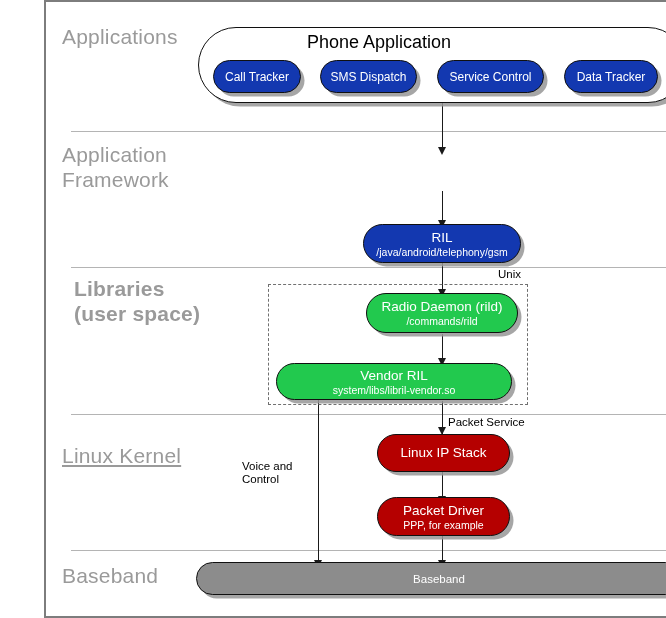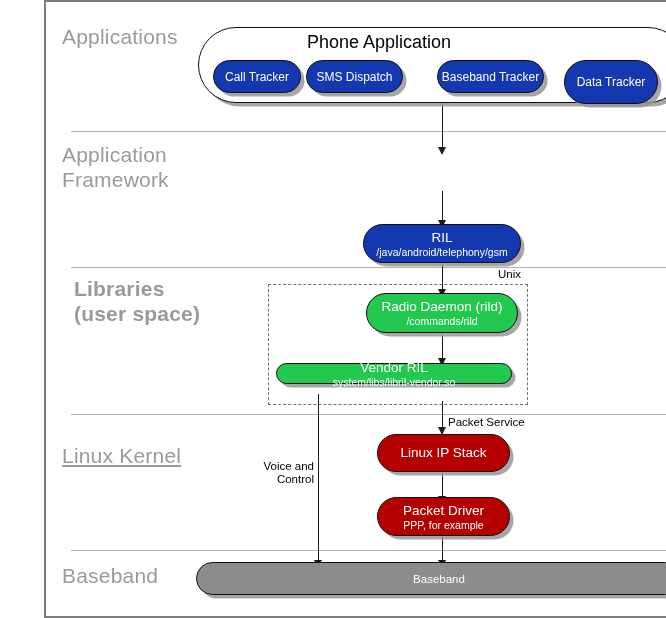--- a/index.html
+++ b/index.html
@@ -132,21 +132,21 @@
     border-left: 4.5px solid transparent;
     border-right: 4.5px solid transparent;
     border-top: 8px solid #1a1a1a;
     z-index: 4;
   }
   .edge-label {
     position: absolute;
     font-size: 11.5px;
     line-height: 13px;
     color: #000000;
-    text-align: right;
+    text-align: left;
     white-space: pre-line;
     z-index: 4;
   }
 </style>
 </head>
 <body>
 
 <div id="diagram">
 
   <div class="divider" style="top:129px;"></div>
@@ -189,43 +189,43 @@
   <div class="edge-label" style="left:402px; top:414px; text-align:left;">Packet Service</div>
   <div class="edge-label" style="left:196px; top:458px; width:72px;">Voice and
 Control</div>
 
   <div id="phone-app-container"></div>
   <div id="phone-app-title">Phone Application</div>
 
   <div class="node blue small" style="left:167px; top:58px; width:88px; height:33px;">
     <span class="title">Call Tracker</span>
   </div>
-  <div class="node blue small" style="left:260px; top:58px; width:97px; height:33px;">
+  <div class="node blue small" style="left:274px; top:58px; width:97px; height:33px;">
     <span class="title">SMS Dispatch</span>
   </div>
   <div class="node blue small" style="left:391px; top:58px; width:107px; height:33px;">
-    <span class="title">Baseband Tracker</span>
-  </div>
-  <div class="node blue small" style="left:518px; top:58px; width:94px; height:44px;">
+    <span class="title">Service Control</span>
+  </div>
+  <div class="node blue small" style="left:518px; top:58px; width:94px; height:33px;">
     <span class="title">Data Tracker</span>
   </div>
 
   <div class="node blue" style="left:317px; top:222px; width:158px; height:39px;">
     <span class="title">RIL</span>
     <span class="sub">/java/android/telephony/gsm</span>
   </div>
 
   <div id="unix-box"></div>
   <div id="unix-label">Unix</div>
 
   <div class="node green" style="left:320px; top:291px; width:152px; height:40px;">
     <span class="title">Radio Daemon (rild)</span>
     <span class="sub">/commands/rild</span>
   </div>
-  <div class="node green" style="left:230px; top:361px; width:236px; height:21px;">
+  <div class="node green" style="left:230px; top:361px; width:236px; height:37px;">
     <span class="title">Vendor RIL</span>
     <span class="sub">system/libs/libril-vendor.so</span>
   </div>
 
   <div class="node red" style="left:331px; top:432px; width:133px; height:38px;">
     <span class="title">Linux IP Stack</span>
   </div>
   <div class="node red" style="left:331px; top:495px; width:133px; height:39px;">
     <span class="title">Packet Driver</span>
     <span class="sub">PPP, for example</span>

